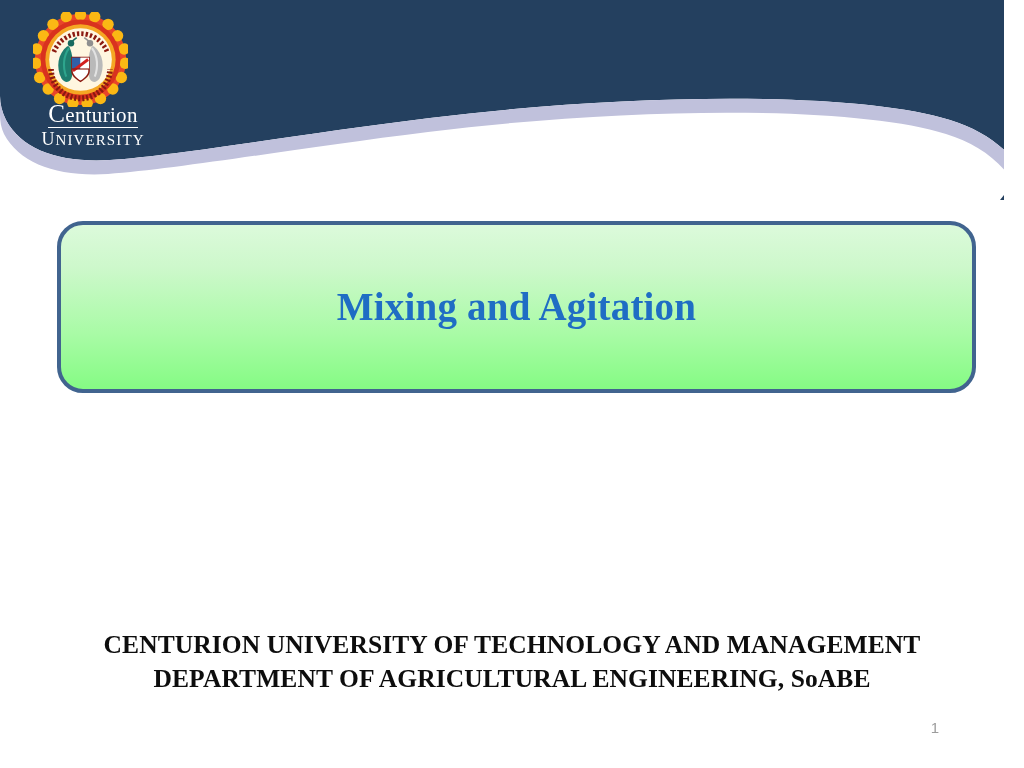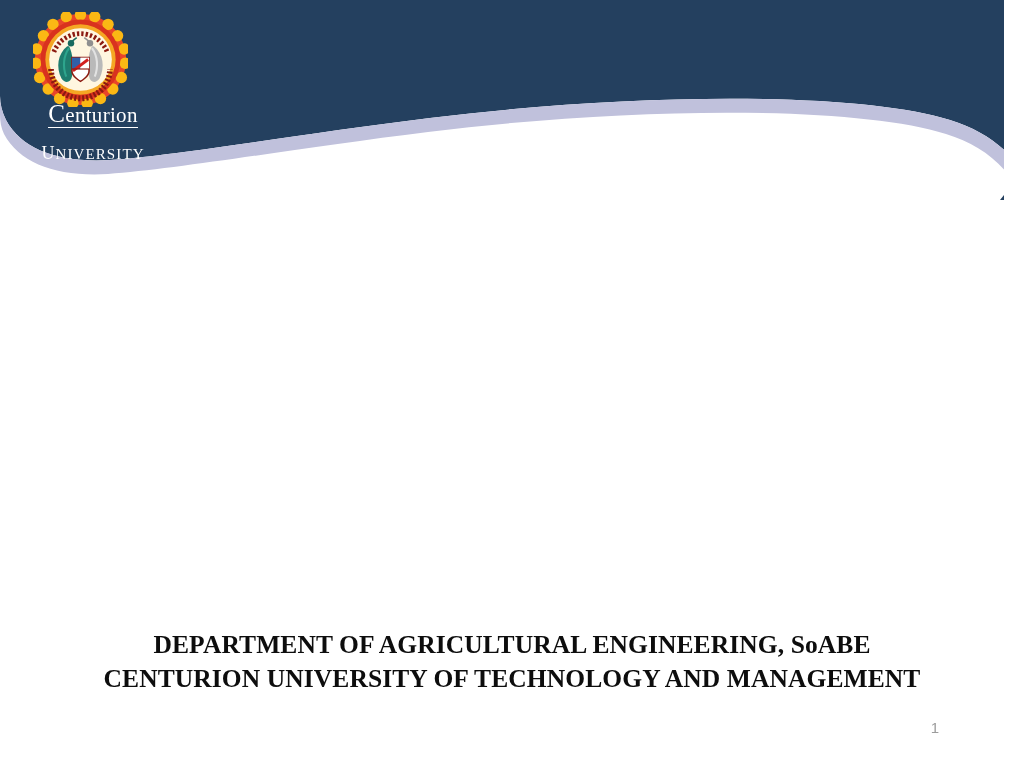--- a/index.html
+++ b/index.html
@@ -70,21 +70,21 @@
     display: inline-block;
   }
   .brand-line-1 .brand-cap {
     font-size: 25px;
   }
   .brand-line-2 {
     display: block;
     font-family: "Liberation Serif", serif;
     font-size: 15px;
     letter-spacing: 1.1px;
-    margin-top: 16px;
+    margin-top: 2px;
   }
   .brand-line-2 .brand-cap {
     font-size: 18px;
   }
 
   
   .title-card {
     position: absolute;
     left: 57px;
     top: 221px;
@@ -233,21 +233,24 @@
 
   <div class="brand-wordmark">
     <span class="brand-line-1">
       <span class="brand-cap">C</span><span>enturion</span>
     </span>
     <span class="brand-line-2">
       <span class="brand-cap">U</span><span>NIVERSITY</span>
     </span>
   </div>
 
+  <div class="title-card">
+    <div class="title-text">Mixing and Agitation</div>
+  </div>
 
   <div class="affiliation">
+    <span class="aff-line">CENTURION UNIVERSITY OF TECHNOLOGY AND MANAGEMENT</span>
     <span class="aff-line">DEPARTMENT OF AGRICULTURAL ENGINEERING, SoABE</span>
-    <span class="aff-line">CENTURION UNIVERSITY OF TECHNOLOGY AND MANAGEMENT</span>
   </div>
 
   <div class="slide-number">1</div>
 
 </div>
 
 </body></html>

